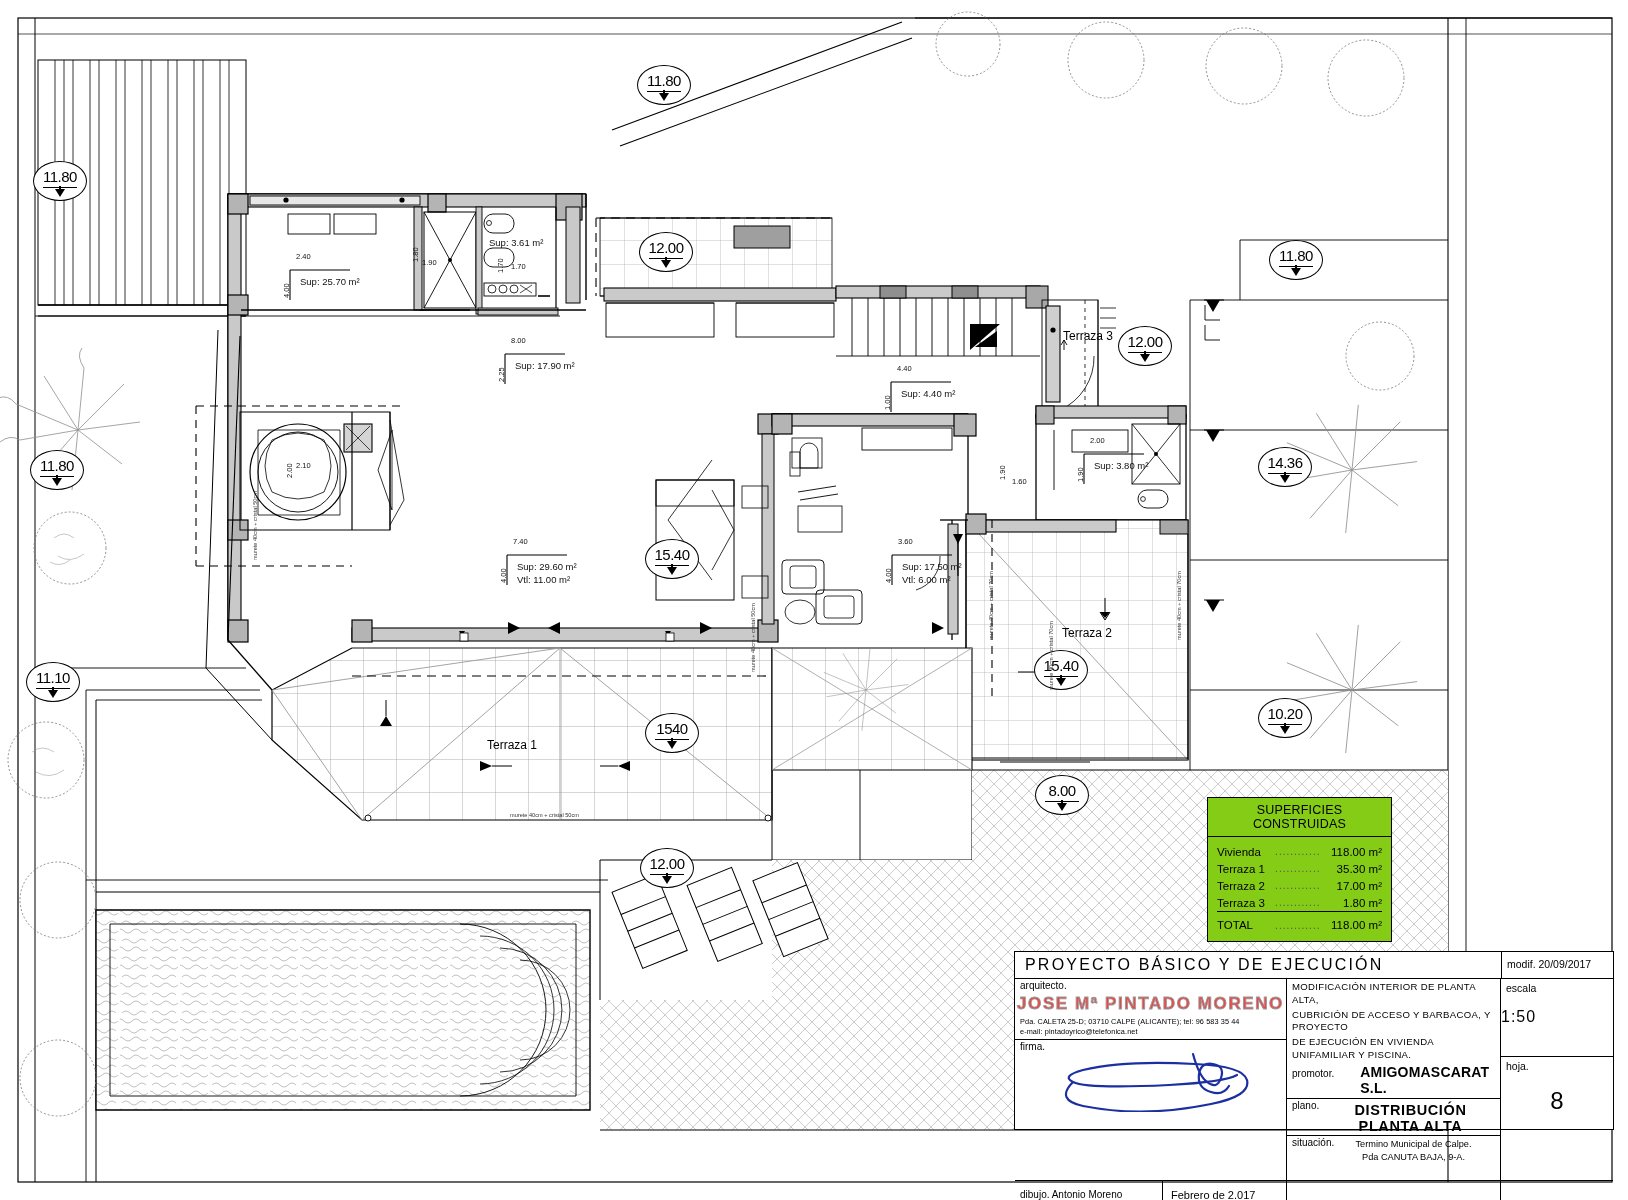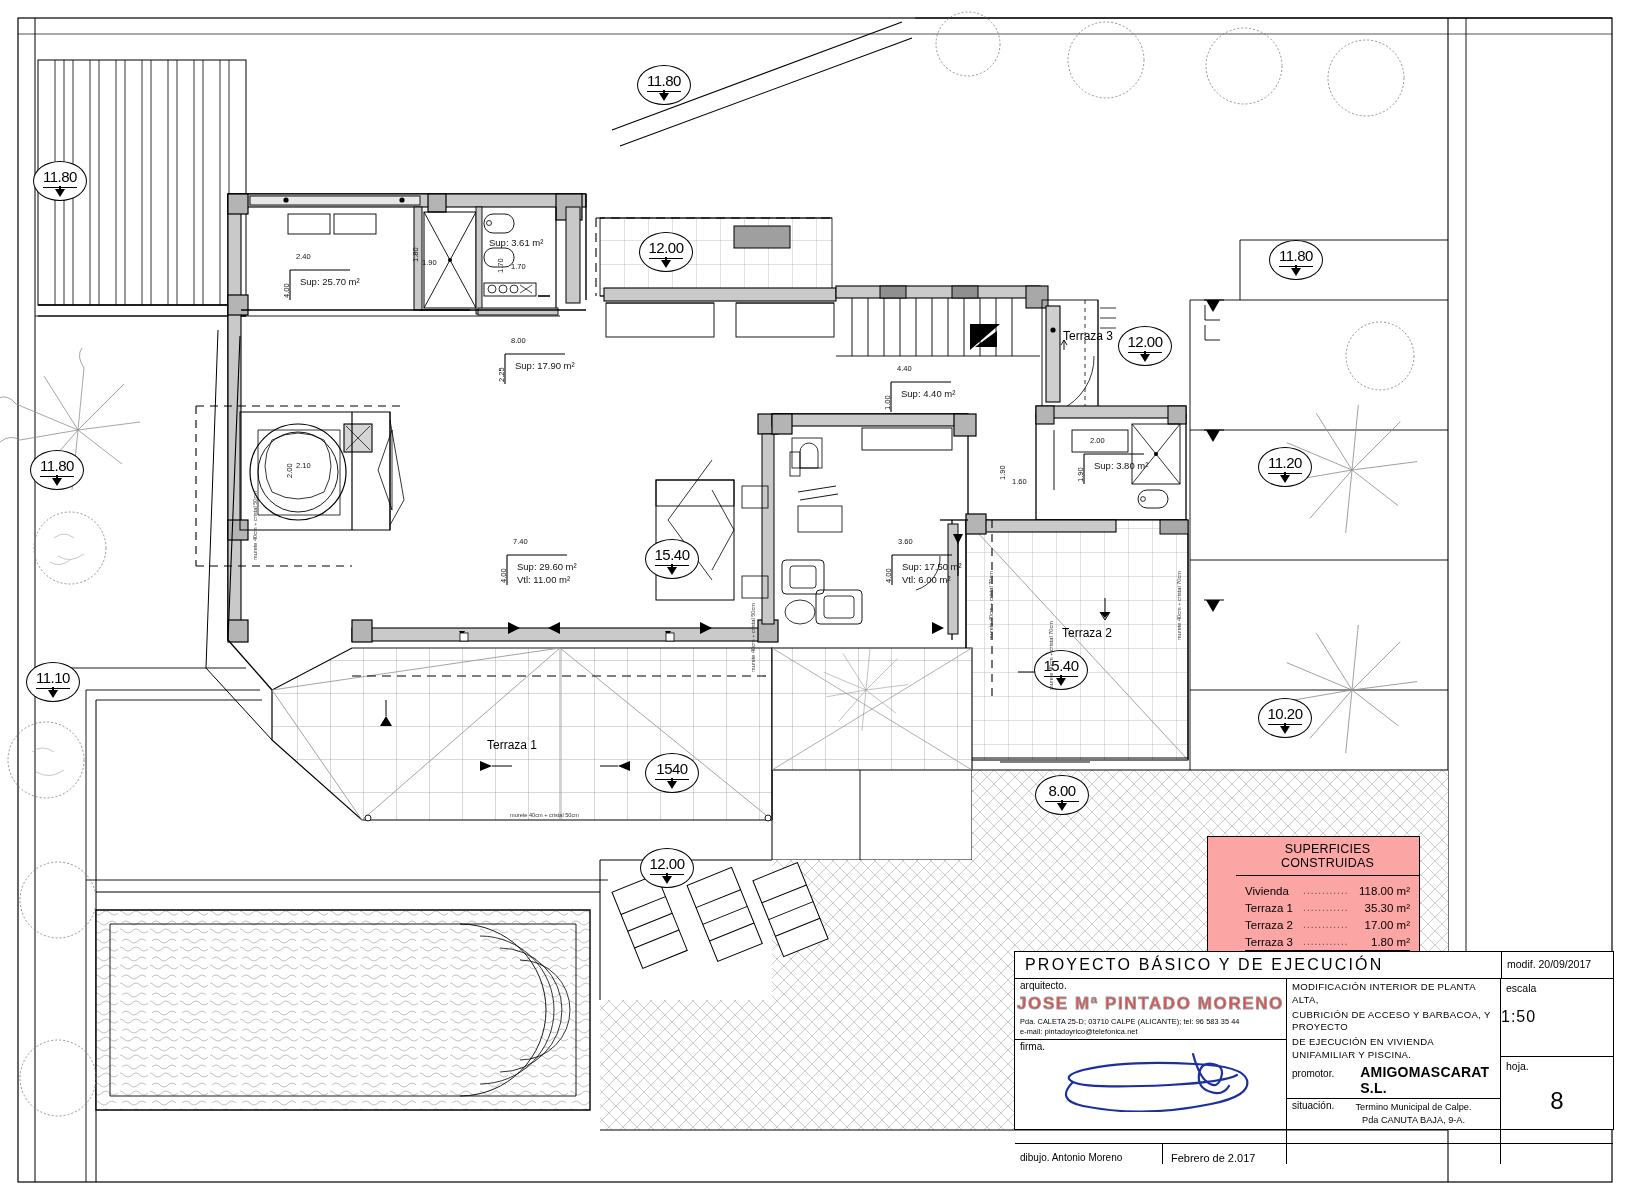--- a/index.html
+++ b/index.html
@@ -18,21 +18,21 @@
   .lvl .stem{position:absolute;left:50%;bottom:10px;margin-left:-0.7px;width:1.4px;height:4px;background:#000;}
 
   
   .note{position:absolute;font-size:11px;white-space:nowrap;color:#111;}
   .note.sm{font-size:9.5px;}
   .note.xs{font-size:7.5px;}
   .rot{transform-origin:0 0;}
   .roomlab{position:absolute;font-size:12px;white-space:nowrap;}
 
   
-  #surfaces{position:absolute;left:1207px;top:836px;width:183px;border:1.4px solid #000;background:#fca5a5;padding-left:28px;}
+  #surfaces{position:absolute;left:1207px;top:797px;width:183px;border:1.4px solid #000;background:#84cc16;}
   #surfaces .hd{font-size:12.5px;text-align:center;padding:5px 2px 5px;border-bottom:1.3px solid #000;letter-spacing:0.2px;}
   #surfaces .bd{padding:6px 9px 7px 9px;}
   #surfaces table{border-collapse:collapse;width:100%;font-size:11.5px;}
   #surfaces td{padding:2.5px 0;white-space:nowrap;}
   #surfaces td.dots{color:#555;font-size:10px;letter-spacing:1px;text-align:center;}
   #surfaces td.val{text-align:right;}
   #surfaces .totrow td{border-top:1.2px solid #000;padding-top:7px;}
 
   
   #tblock{position:absolute;left:1014px;top:951px;width:600px;height:179px;
@@ -504,21 +504,21 @@
         <span class="stem"></span>
         <span class="arw"></span>
       </div>
       <div class="lvl" style="left: 1118px; top: 326px;">
         <span>12.00</span>
         <span class="bar"></span>
         <span class="stem"></span>
         <span class="arw"></span>
       </div>
       <div class="lvl" style="left: 1258px; top: 447px;">
-        <span>11.20</span>
+        <span>14.36</span>
         <span class="bar"></span>
         <span class="stem"></span>
         <span class="arw"></span>
       </div>
       <div class="lvl" style="left: 30px; top: 450px;">
         <span>11.80</span>
         <span class="bar"></span>
         <span class="stem"></span>
         <span class="arw"></span>
       </div>
@@ -539,21 +539,21 @@
         <span class="bar"></span>
         <span class="stem"></span>
         <span class="arw"></span>
       </div>
       <div class="lvl" style="left: 26px; top: 662px;">
         <span>11.10</span>
         <span class="bar"></span>
         <span class="stem"></span>
         <span class="arw"></span>
       </div>
-      <div class="lvl" style="left: 645px; top: 753px;">
+      <div class="lvl" style="left: 645px; top: 713px;">
         <span>1540</span>
         <span class="bar"></span>
         <span class="stem"></span>
         <span class="arw"></span>
       </div>
       <div class="lvl" style="left: 1035px; top: 775px;">
         <span>8.00</span>
         <span class="bar"></span>
         <span class="stem"></span>
         <span class="arw"></span>
@@ -715,20 +715,30 @@
       <div class="colB">
         <div>
           <div class="desc">MODIFICACIÓN  INTERIOR  DE  PLANTA  ALTA,</div>
           <div class="desc">CUBRICIÓN  DE  ACCESO  Y  BARBACOA,  Y  PROYECTO</div>
           <div class="desc">DE  EJECUCIÓN  EN  VIVIENDA  UNIFAMILIAR  Y  PISCINA.</div>
           <div class="promo">
             <span class="cap" style="padding:0">promotor.</span>
             <span class="nm">AMIGOMASCARAT S.L.</span>
           </div>
         </div>
+        <div class="seccell plano">
+          <div style="width:54px">
+            <div class="cap">plano.</div>
+          </div>
+          <div class="big">
+            <div>DISTRIBUCIÓN</div>
+            <div>PLANTA ALTA</div>
+          </div>
+          <div style="width:20px"></div>
+        </div>
         <div class="seccell" style="display:flex;height:44px">
           <div style="width:60px">
             <div class="cap">situación.</div>
           </div>
           <div class="situ" style="flex:1">
             <div>Termino Municipal de Calpe.</div>
             <div>Pda CANUTA BAJA, 9-A.</div>
           </div>
           <div style="width:20px"></div>
         </div>

